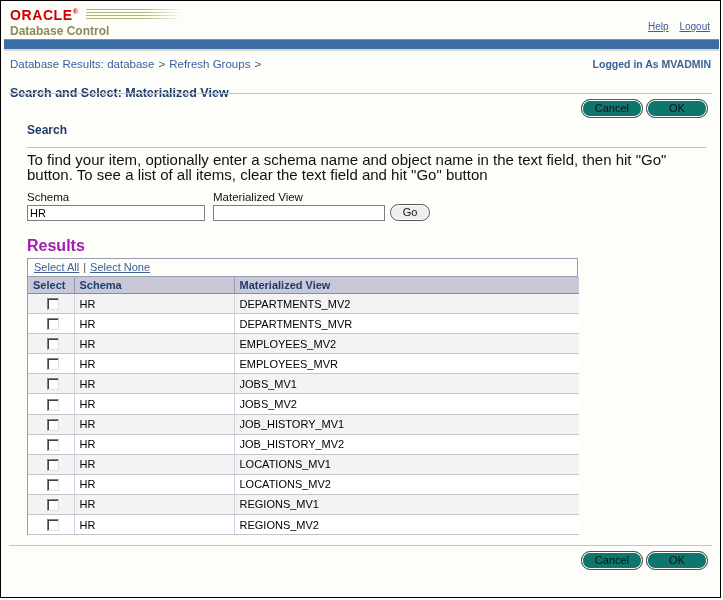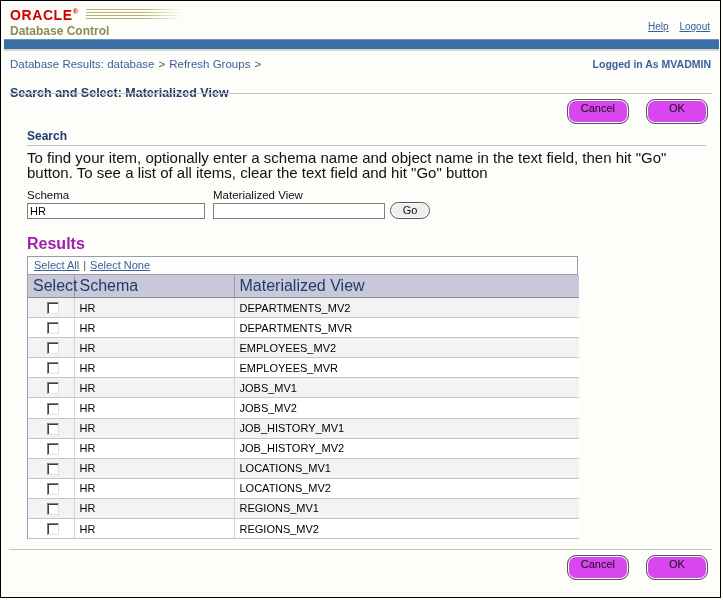--- a/index.html
+++ b/index.html
@@ -174,43 +174,43 @@
     padding-right: 4px;
   }
   .btnbar.bottom {
     border-top: 1px solid #c6c6b8;
     margin: 0 8px;
     padding-right: 4px;
   }
   .obtn {
     display: inline-block;
     min-width: 38px;
-    padding: 1px 11px 8px 11px;
-    margin-left: 14px;
-    background: #d946ef;
+    padding: 1px 11px 2px 11px;
+    margin-left: 0;
+    background: #0f766e;
     border: 1px solid #555555;
     border-radius: 9px;
     box-shadow: inset 0 0 0 1px #ffffff;
     font-family: "Liberation Sans", sans-serif;
     font-size: 11px;
     color: #111111;
     text-align: center;
     line-height: 14px;
     cursor: default;
   }
 
   
   .content {
     padding: 0 14px 0 26px;
   }
   .section-head {
     font-size: 12px;
     font-weight: bold;
     color: #1f3d6b;
-    padding-bottom: 2px;
+    padding-bottom: 10px;
     border-bottom: 1px solid #b9c2d4;
     margin-bottom: 4px;
   }
   .search-desc {
     font-size: 15px;
     color: #111111;
     line-height: 15px;
     max-width: 680px;
     margin-bottom: 8px;
   }
@@ -288,22 +288,22 @@
   }
 
   table.results {
     border-collapse: collapse;
     width: 551px;
     table-layout: fixed;
   }
   table.results th {
     background: #c8c8d8;
     color: #1f3d6b;
-    font-size: 16px;
-    font-weight: normal;
+    font-size: 11px;
+    font-weight: bold;
     text-align: left;
     padding: 2px 0 2px 5px;
     border-right: 1px solid #9a9ab0;
     border-bottom: 1px solid #8b8b9e;
     box-sizing: border-box;
   }
   table.results th:last-child { border-right: none; }
   table.results td {
     font-size: 11px;
     color: #000000;

